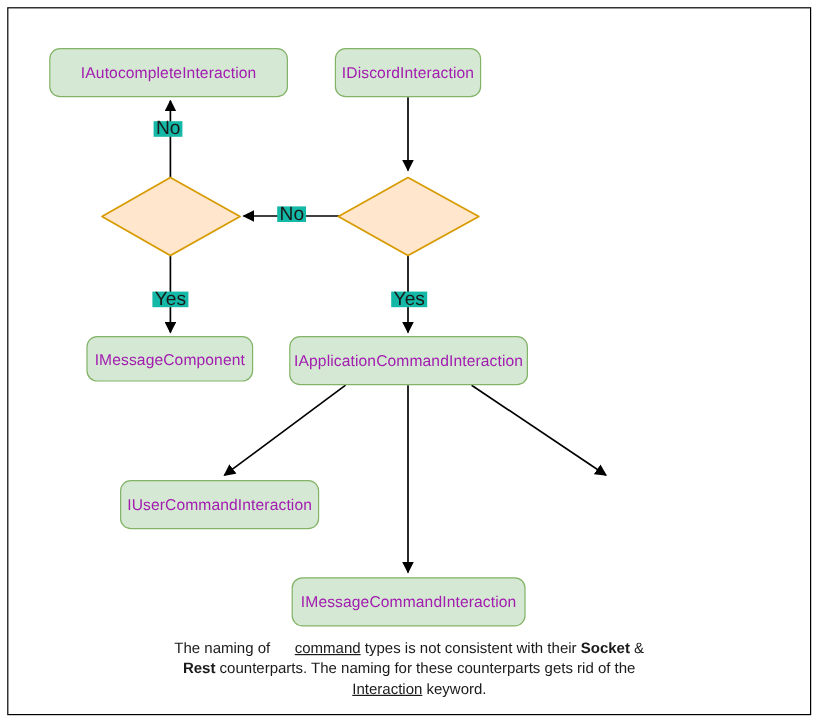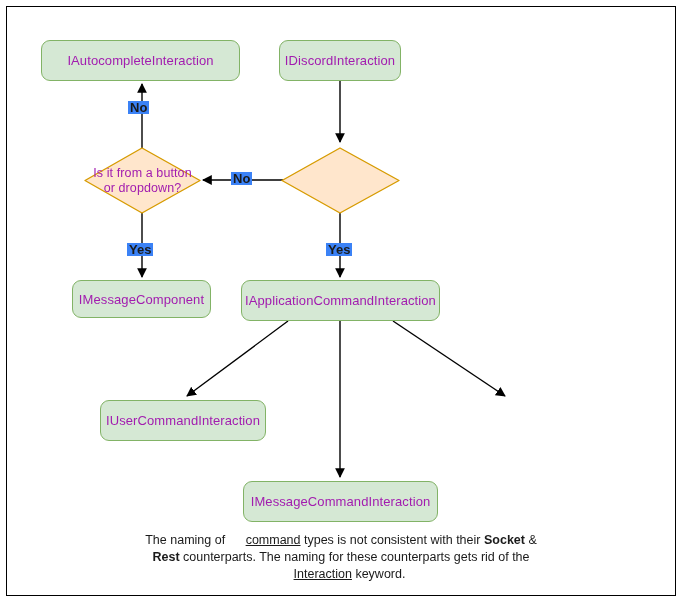--- a/index.html
+++ b/index.html
@@ -62,27 +62,26 @@
   }
   .decision .dlabel {
     position: relative;
     z-index: 2;
     padding: 0 6px;
     font-size: 12.5px;
     line-height: 15px;
   }
   .edge-label {
     position: absolute;
-    font-size: 13px;
+    font-size: 16px;
     color: #1a1a1a;
-    background: #3b82f6;
+    background: #14b8a6;
     padding: 0 2px;
     line-height: 13px;
     white-space: nowrap;
-    font-weight: bold;
   }
   #caption {
     position: absolute;
     left: 140px;
     top: 532px;
     width: 402px;
     text-align: center;
     font-size: 12.5px;
     line-height: 17px;
     color: #1a1a1a;
@@ -146,23 +145,20 @@
   </svg>
 
   <div class="node process" style="left:41px; top:40px; width:199px; height:41px;">
     <span>IAutocompleteInteraction</span>
   </div>
 
   <div class="node process" style="left:279px; top:40px; width:122px; height:41px;">
     <span>IDiscordInteraction</span>
   </div>
 
-  <div class="node decision" style="left:85px; top:148px; width:115px; height:65px;">
-    <span class="dlabel">Is it from a button or dropdown?</span>
-  </div>
 
 
   <div class="node process" style="left:72px; top:280px; width:139px; height:38px;">
     <span>IMessageComponent</span>
   </div>
 
   <div class="node process" style="left:241px; top:280px; width:199px; height:41px;">
     <span>IApplicationCommandInteraction</span>
   </div>
 

